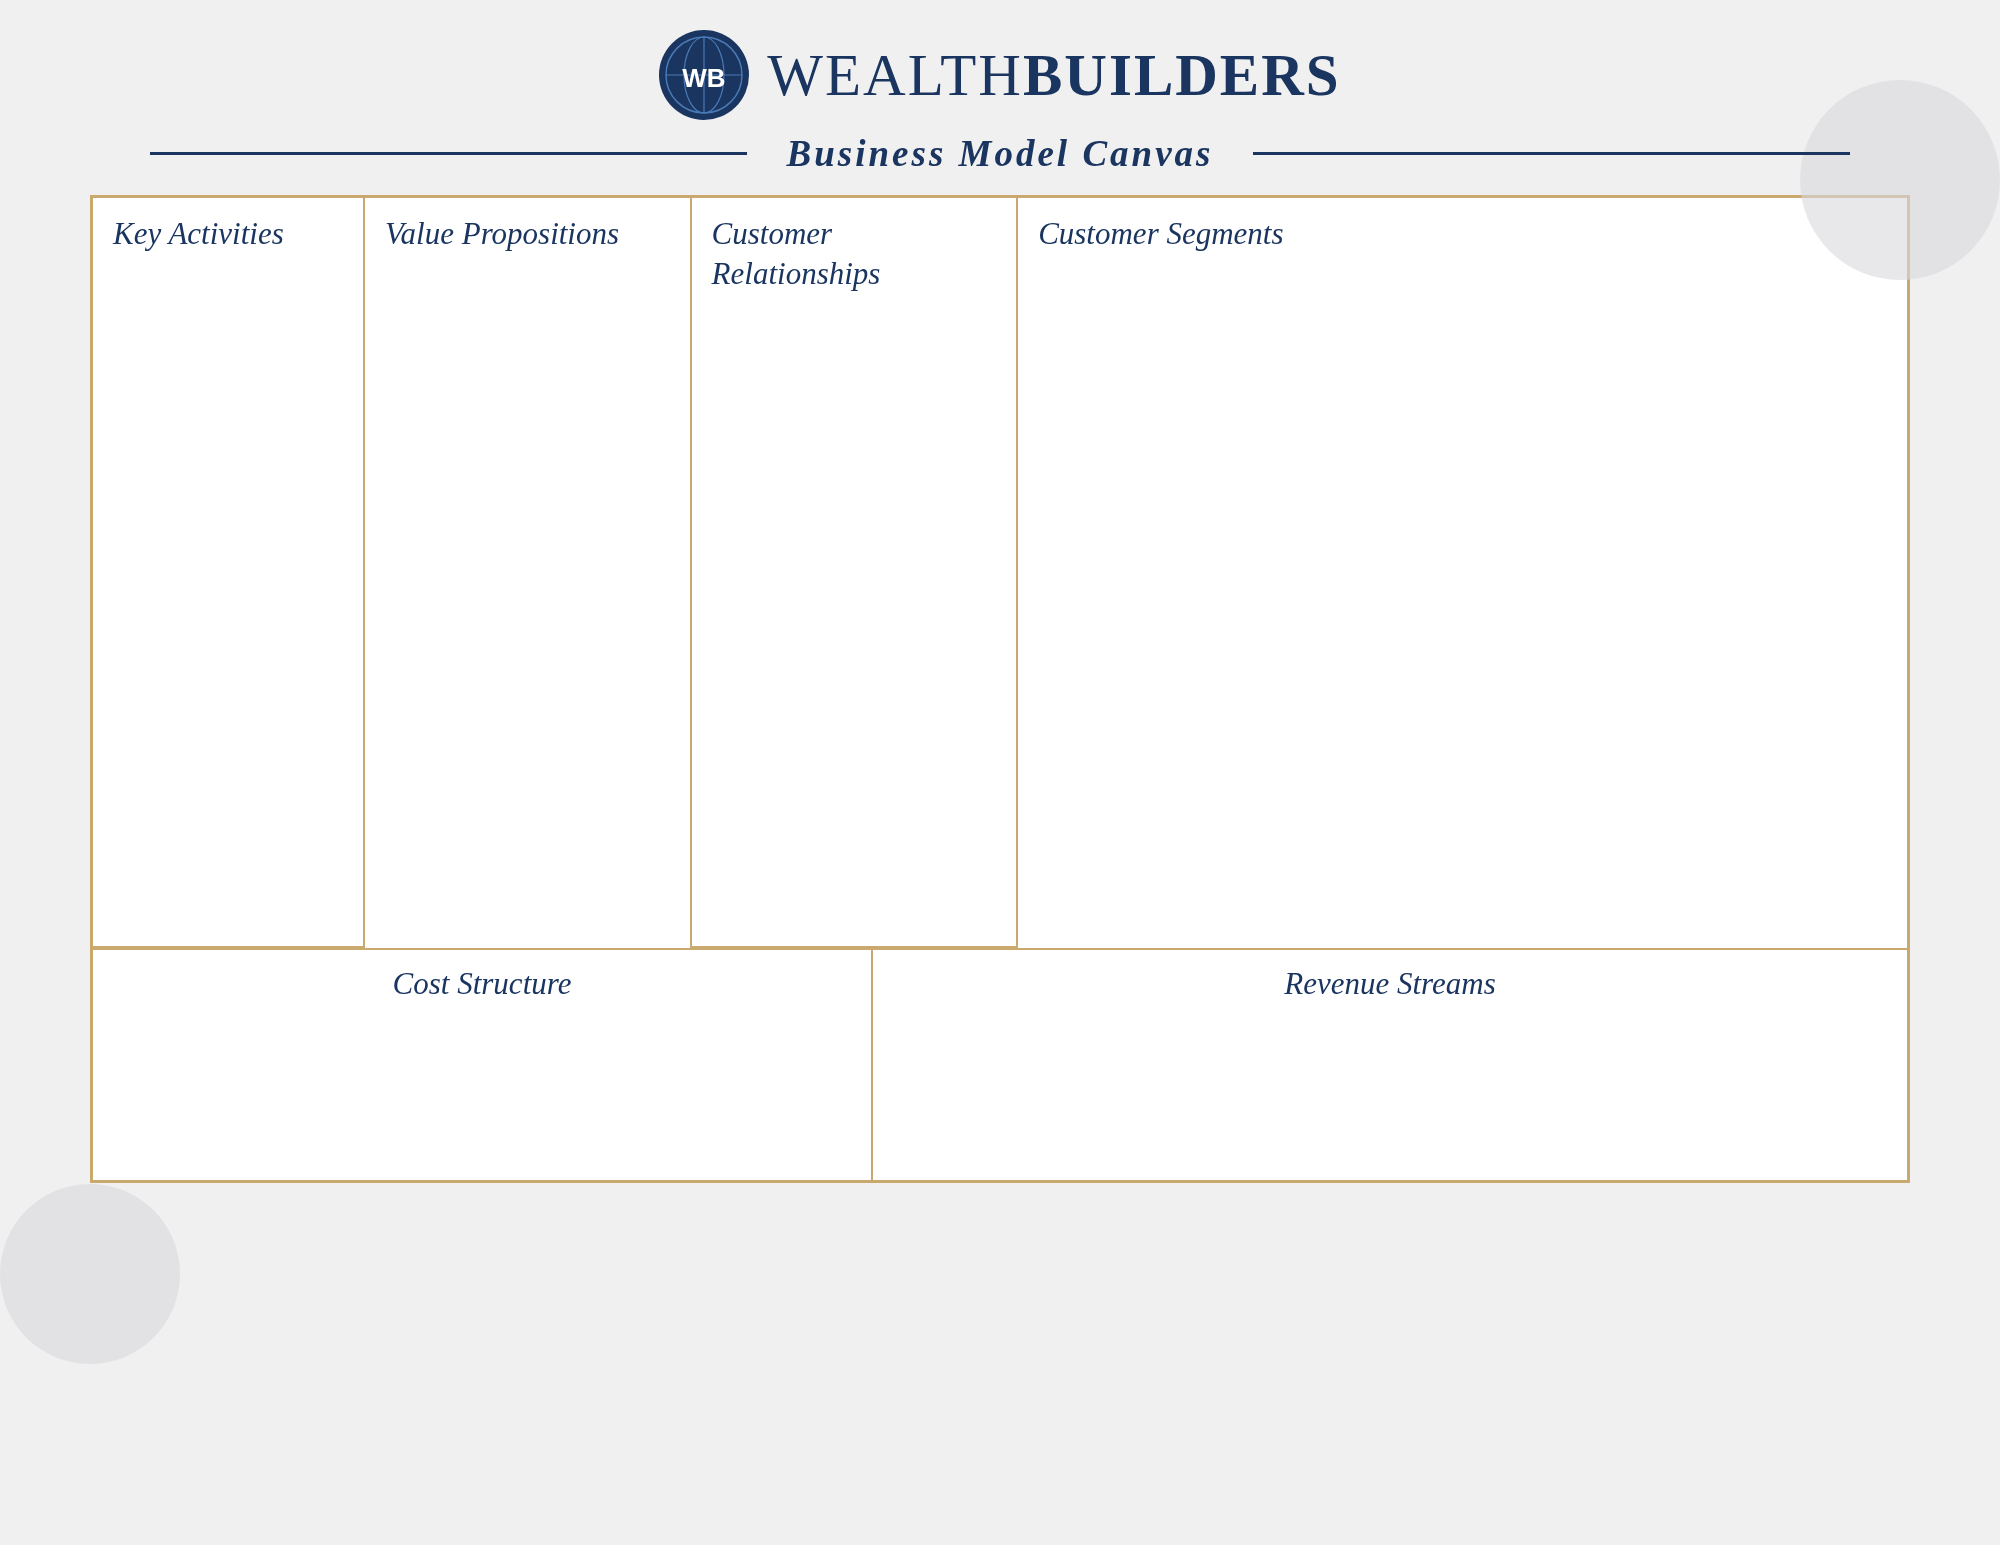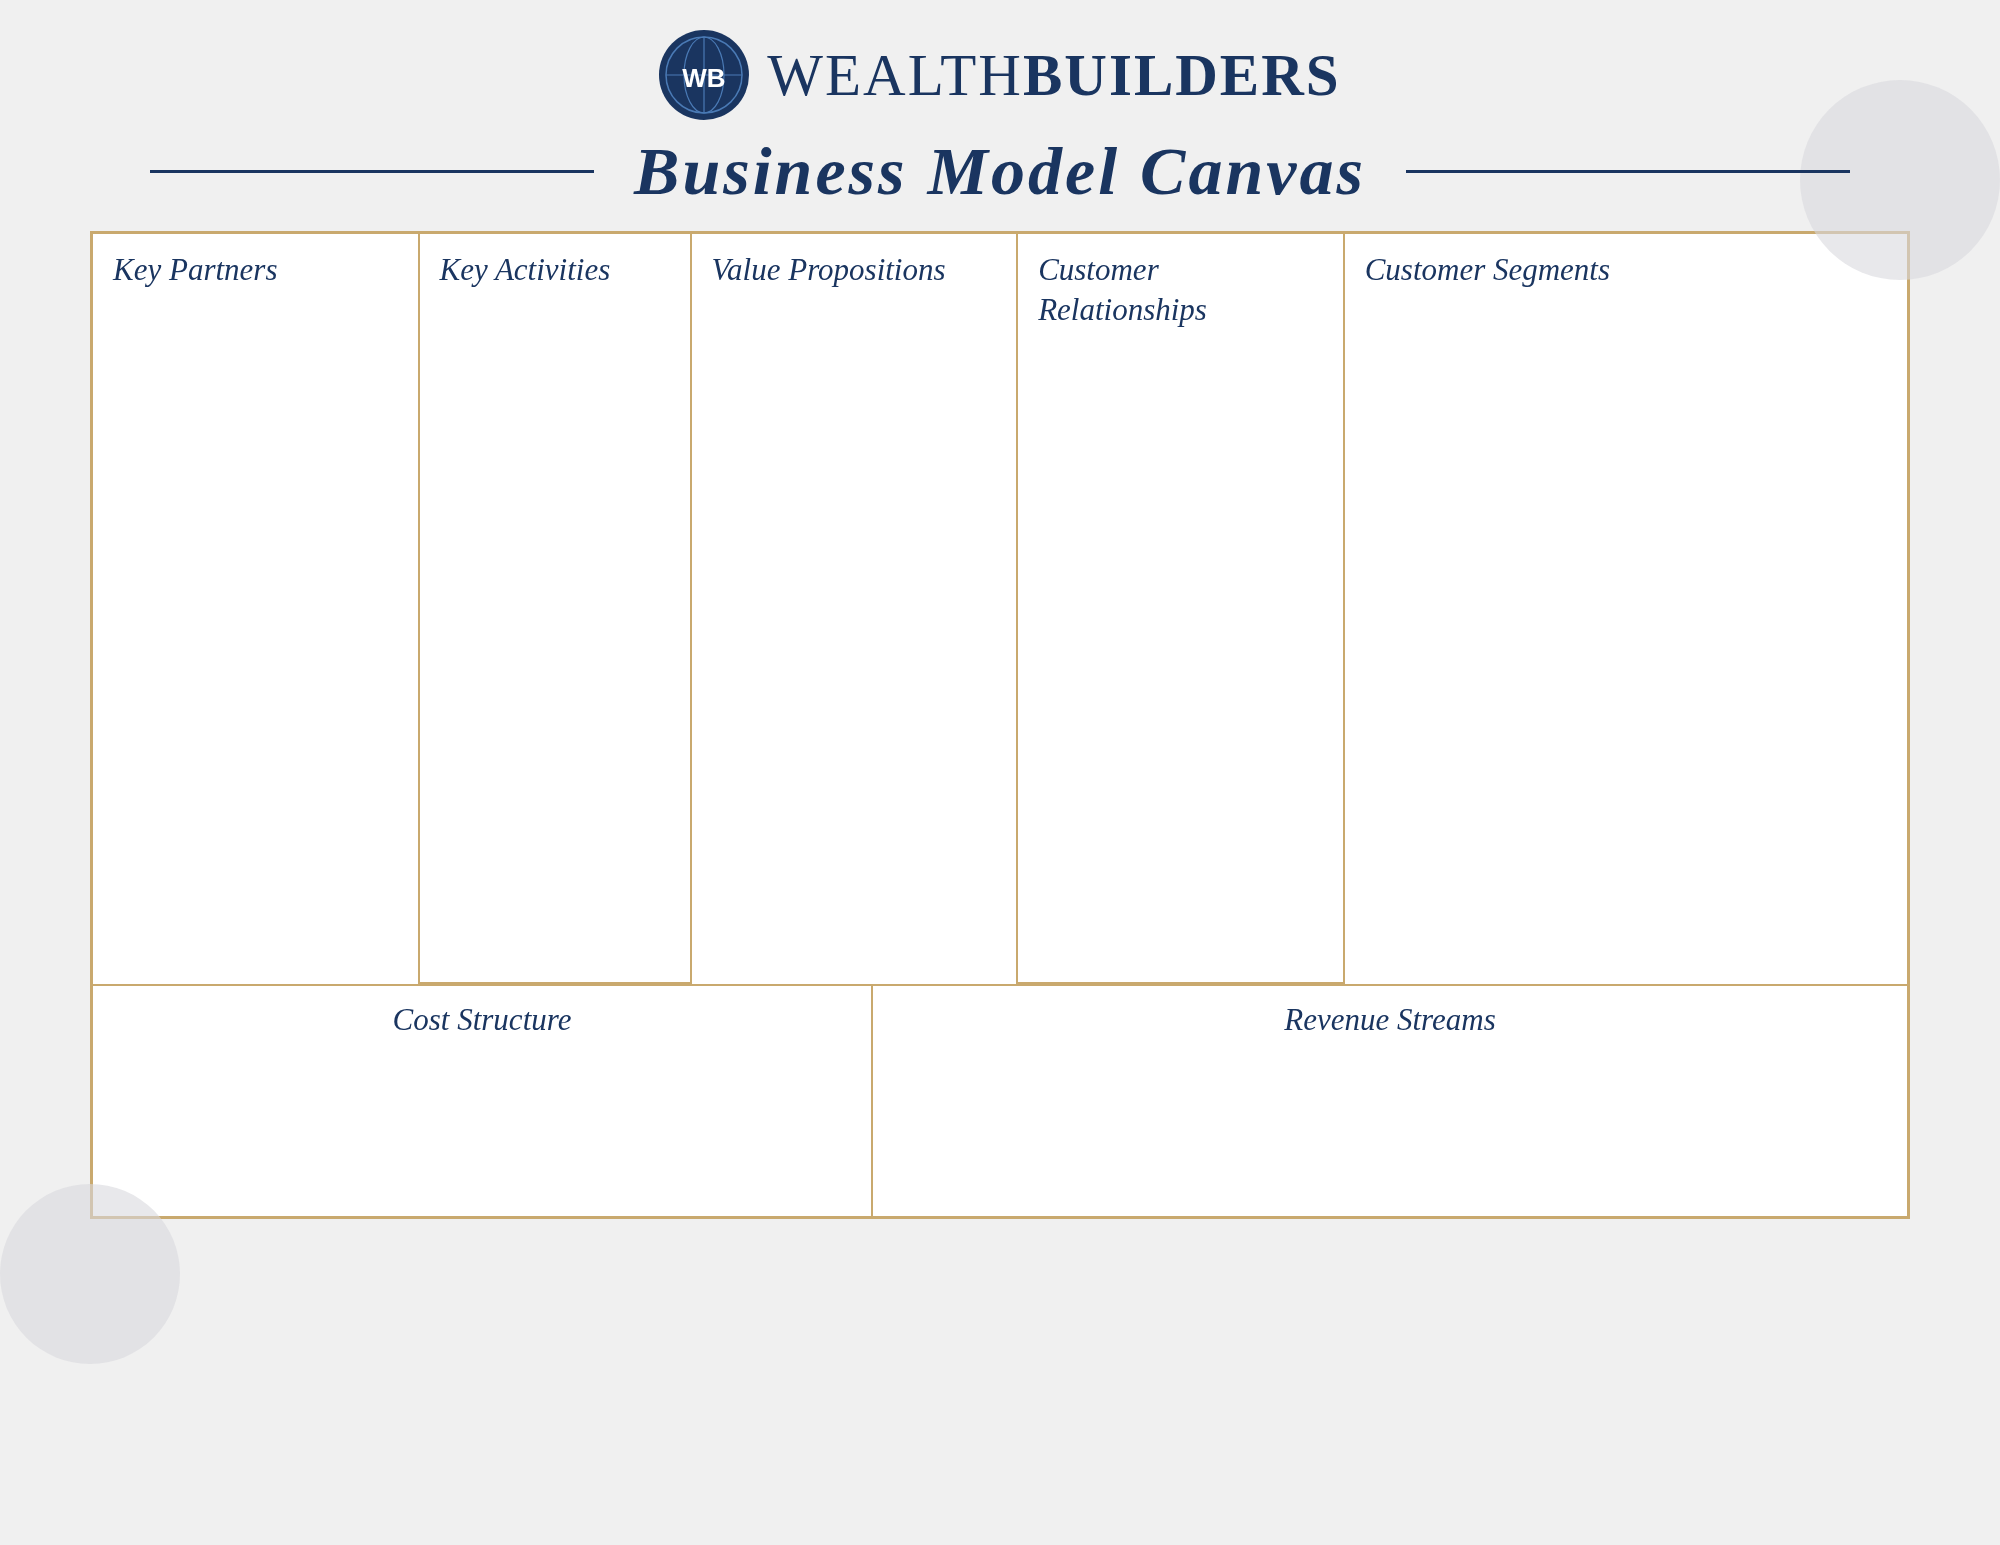--- a/index.html
+++ b/index.html
@@ -101,21 +101,21 @@
       margin-bottom: 20px;
     }
 
     .title-line {
       flex: 1;
       height: 3px;
       background: #1a3560;
     }
 
     .main-title {
-      font-size: 68px;
+      font-size: 37px;
       font-weight: bold;
       color: #1a3560;
       letter-spacing: 3px;
       padding: 0 40px;
       font-family: Georgia, serif;
       font-style: italic;
     }
 
     
     .main-wrapper {
@@ -183,23 +183,20 @@
       <div class="title-line"></div>
       <div class="main-title">Business Model Canvas</div>
       <div class="title-line"></div>
     </div>
   </div>
 
   <div class="main-wrapper">
 
     <div style="display: flex; border-bottom: 2px solid #c9a96e;">
 
-      <div style="width:18%; border-right:2px solid #c9a96e; min-height:750px;">
-        <div class="cell-title-label">Key Partners</div>
-      </div>
 
       <div style="width:15%; border-right:2px solid #c9a96e; display:flex; flex-direction:column;">
         <div style="flex:1; border-bottom:2px solid #c9a96e; min-height:375px;">
           <div class="cell-title-label">Key Activities</div>
         </div>
       </div>
 
       <div style="width:18%; border-right:2px solid #c9a96e; min-height:750px;">
         <div class="cell-title-label">Value Propositions</div>
       </div>

